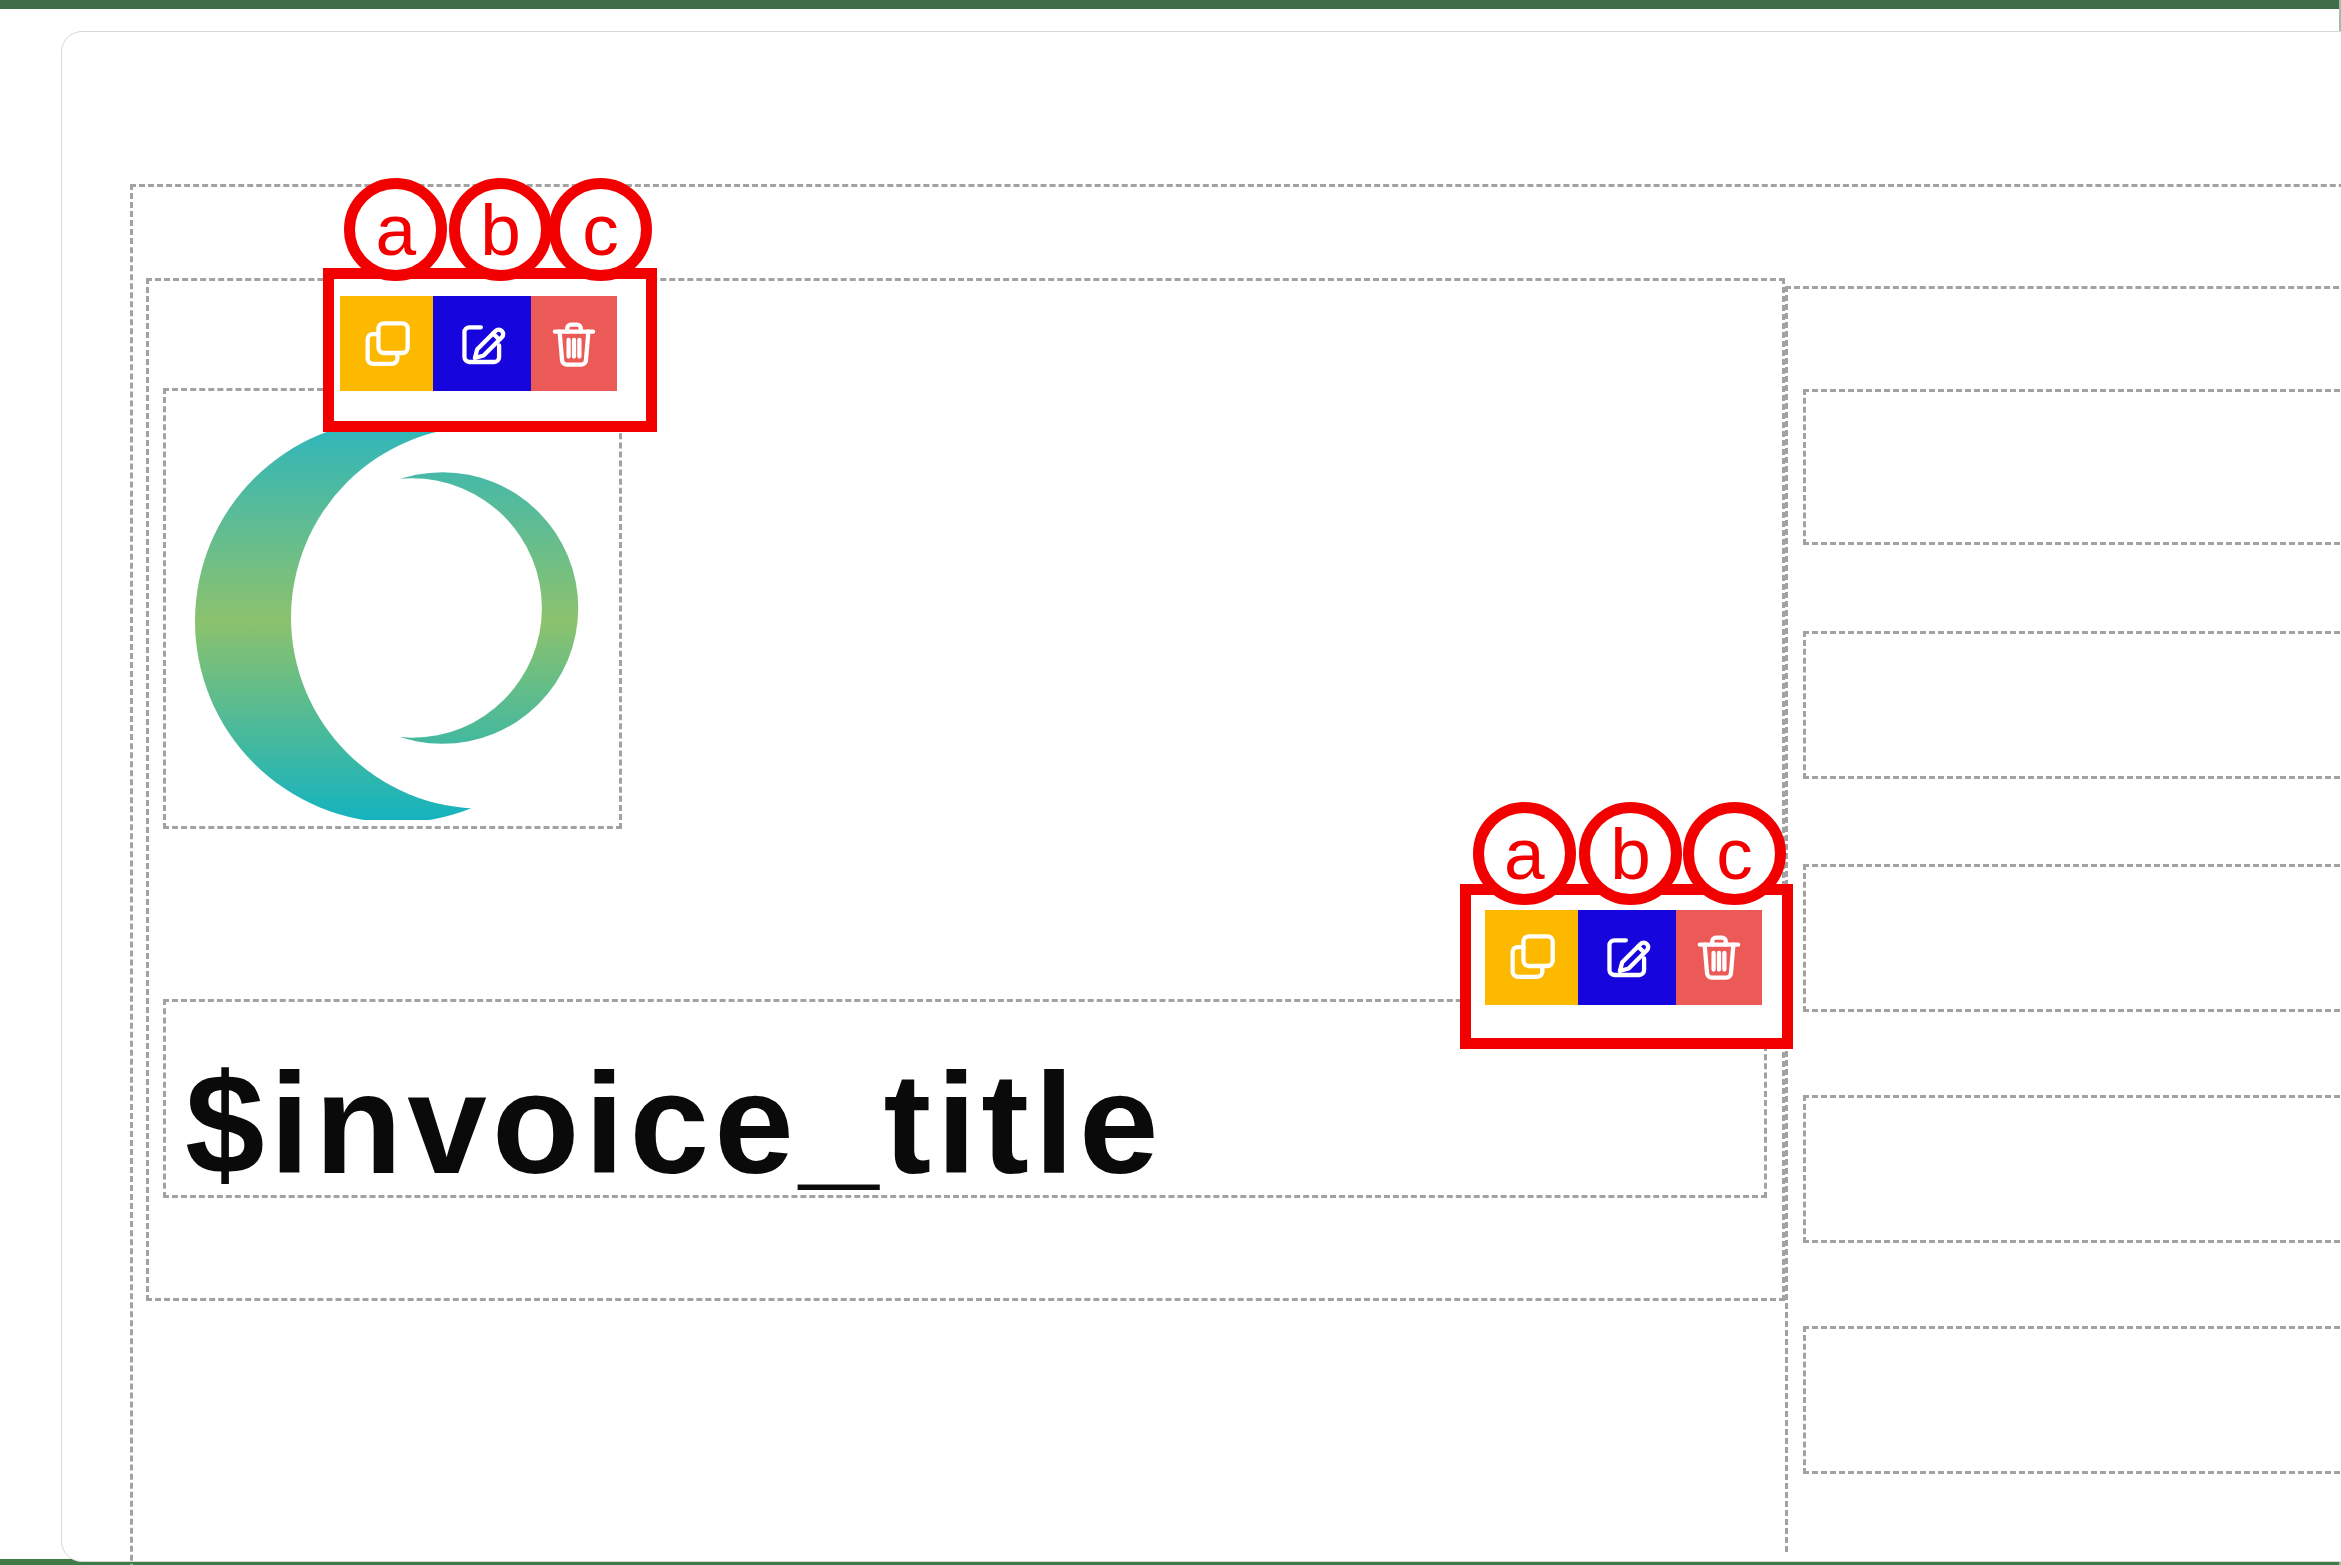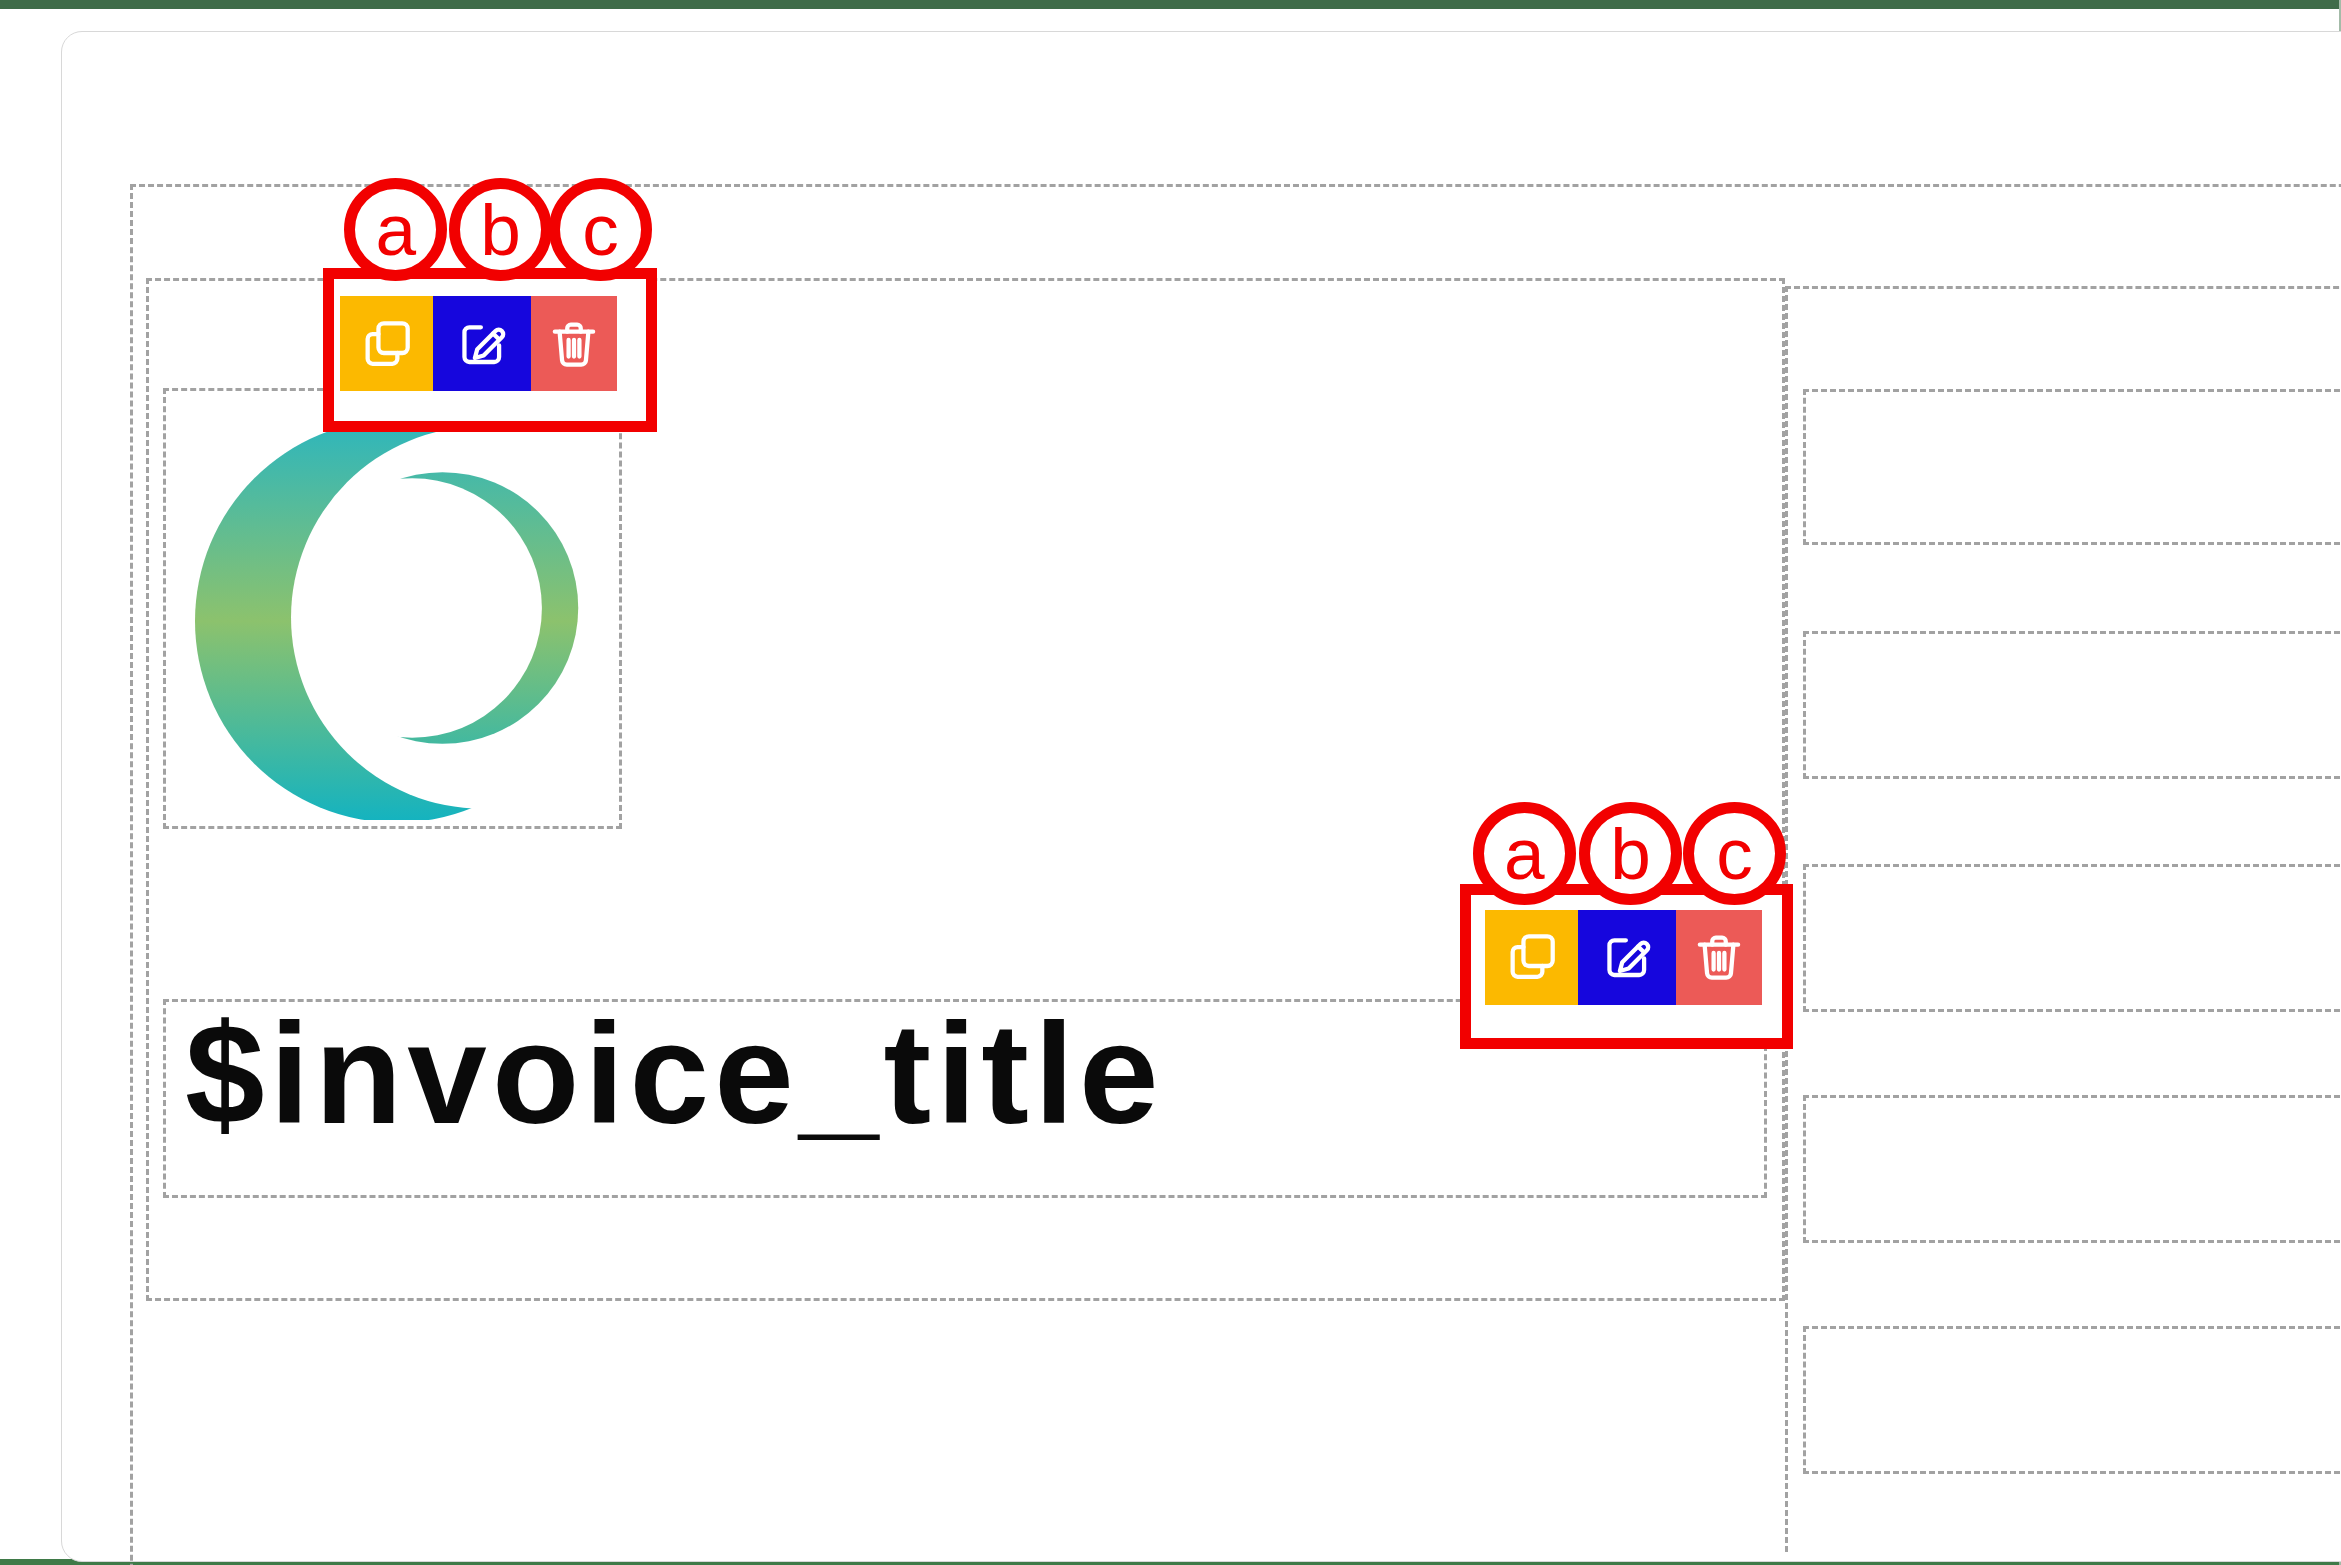--- a/index.html
+++ b/index.html
@@ -24,21 +24,21 @@
   .field-row{left:1803px;width:588px;height:142px;border-right:none;}
   #field-row-1{top:389px;height:150px;}
   #field-row-2{top:631px;}
   #field-row-3{top:864px;}
   #field-row-4{top:1095px;}
   #field-row-5{top:1326px;}
 
   #logo-box{left:163px;top:388px;width:453px;height:435px;}
   #logo-svg{position:absolute;left:28.5px;top:31px;}
 
-  #title-box{left:163px;top:999px;width:1598px;height:193px;display:flex;align-items:flex-start;}
+  #title-box{left:163px;top:999px;width:1598px;height:193px;display:flex;align-items:flex-end;}
   #title-text{padding-left:19px;font-weight:700;font-size:143px;letter-spacing:5.2px;
               color:#0a0a0a;white-space:nowrap;line-height:1;}
 
   
   .anno-frame{position:absolute;border:11.2px solid;background:#fff;z-index:5;}
   #toolbar-logo{left:323px;top:268px;width:312px;height:142px;}
   #toolbar-title{left:1460px;top:884px;width:311px;height:143px;}
   .btn-row{position:absolute;display:flex;}
   #toolbar-logo .btn-row{left:6px;top:17.3px;}
   #toolbar-title .btn-row{left:14px;top:14.7px;}

